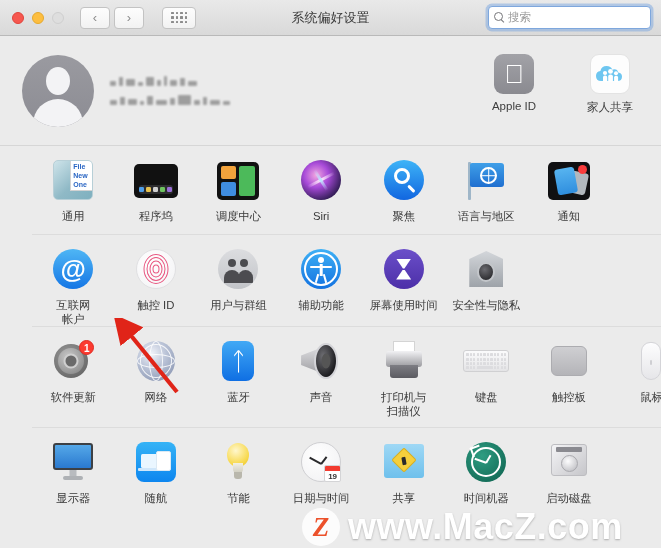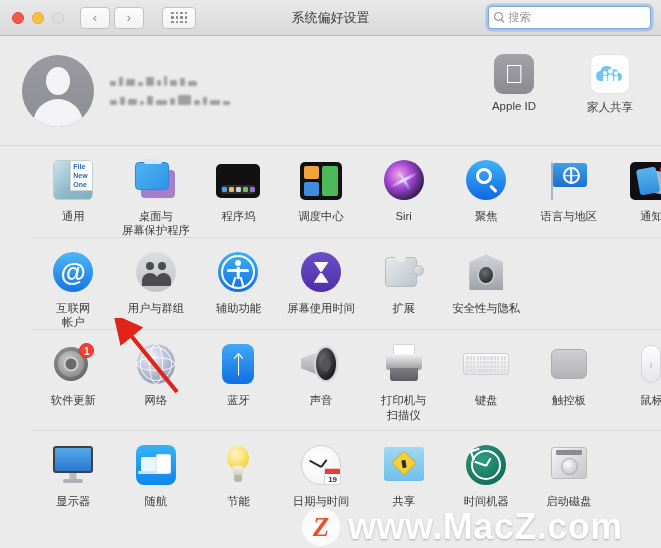--- a/index.html
+++ b/index.html
@@ -640,30 +640,20 @@
               <div class="sheet">
                 <i>File</i>
                 <i>New</i>
                 <i>One</i>
               </div>
             </div>
         </div>
         <div class="lbl">通用</div>
       </div>
 
-      <div class="pane">
-        <div class="ico">
-          <div class="ic-desktop">
-              <div class="back"></div>
-              <div class="front"></div>
-            </div>
-        </div>
-        <div class="lbl" style="white-space:pre-line">桌面与
-屏幕保护程序</div>
-      </div>
 
       <div class="pane">
         <div class="ico">
           <div class="ic-dock">
               <div class="bar">
             <i style="background:#4f9ee8"></i>
                 <i style="background:#e8c24f"></i>
             <i style="background:#cfcfcf"></i>
                 <i style="background:#6ec25f"></i>
             <i style="background:#9a6fd8"></i>
@@ -727,20 +717,31 @@
 
     <div class="row r2">
       <div class="pane">
         <div class="ico">
           <div class="ic-internet">@</div>
         </div>
         <div class="lbl" style="white-space:pre-line">互联网
 帐户</div>
       </div>
 
+      <div class="pane">
+        <div class="ico">
+          <div class="ic-touchid">
+              <div class="r r4"></div>
+              <div class="r r3"></div>
+              <div class="r r2"></div>
+              <div class="r r1"></div>
+            </div>
+        </div>
+        <div class="lbl">触控 ID</div>
+      </div>
 
       <div class="pane">
         <div class="ico">
           <div class="ic-users">
               <div class="h1"></div>
               <div class="h2"></div>
               <div class="b1"></div>
               <div class="b2"></div>
             </div>
         </div>
@@ -763,30 +764,20 @@
 
       <div class="pane">
         <div class="ico">
           <div class="ic-screentime">
               <div class="hg"></div>
             </div>
         </div>
         <div class="lbl">屏幕使用时间</div>
       </div>
 
-      <div class="pane">
-        <div class="ico">
-          <div class="ic-ext">
-              <div class="p"></div>
-              <div class="k1"></div>
-              <div class="k2"></div>
-            </div>
-        </div>
-        <div class="lbl">扩展</div>
-      </div>
 
       <div class="pane">
         <div class="ico">
           <div class="ic-security">
               <div class="house"></div>
               <div class="lens"></div>
             </div>
         </div>
         <div class="lbl">安全性与隐私</div>
       </div>

